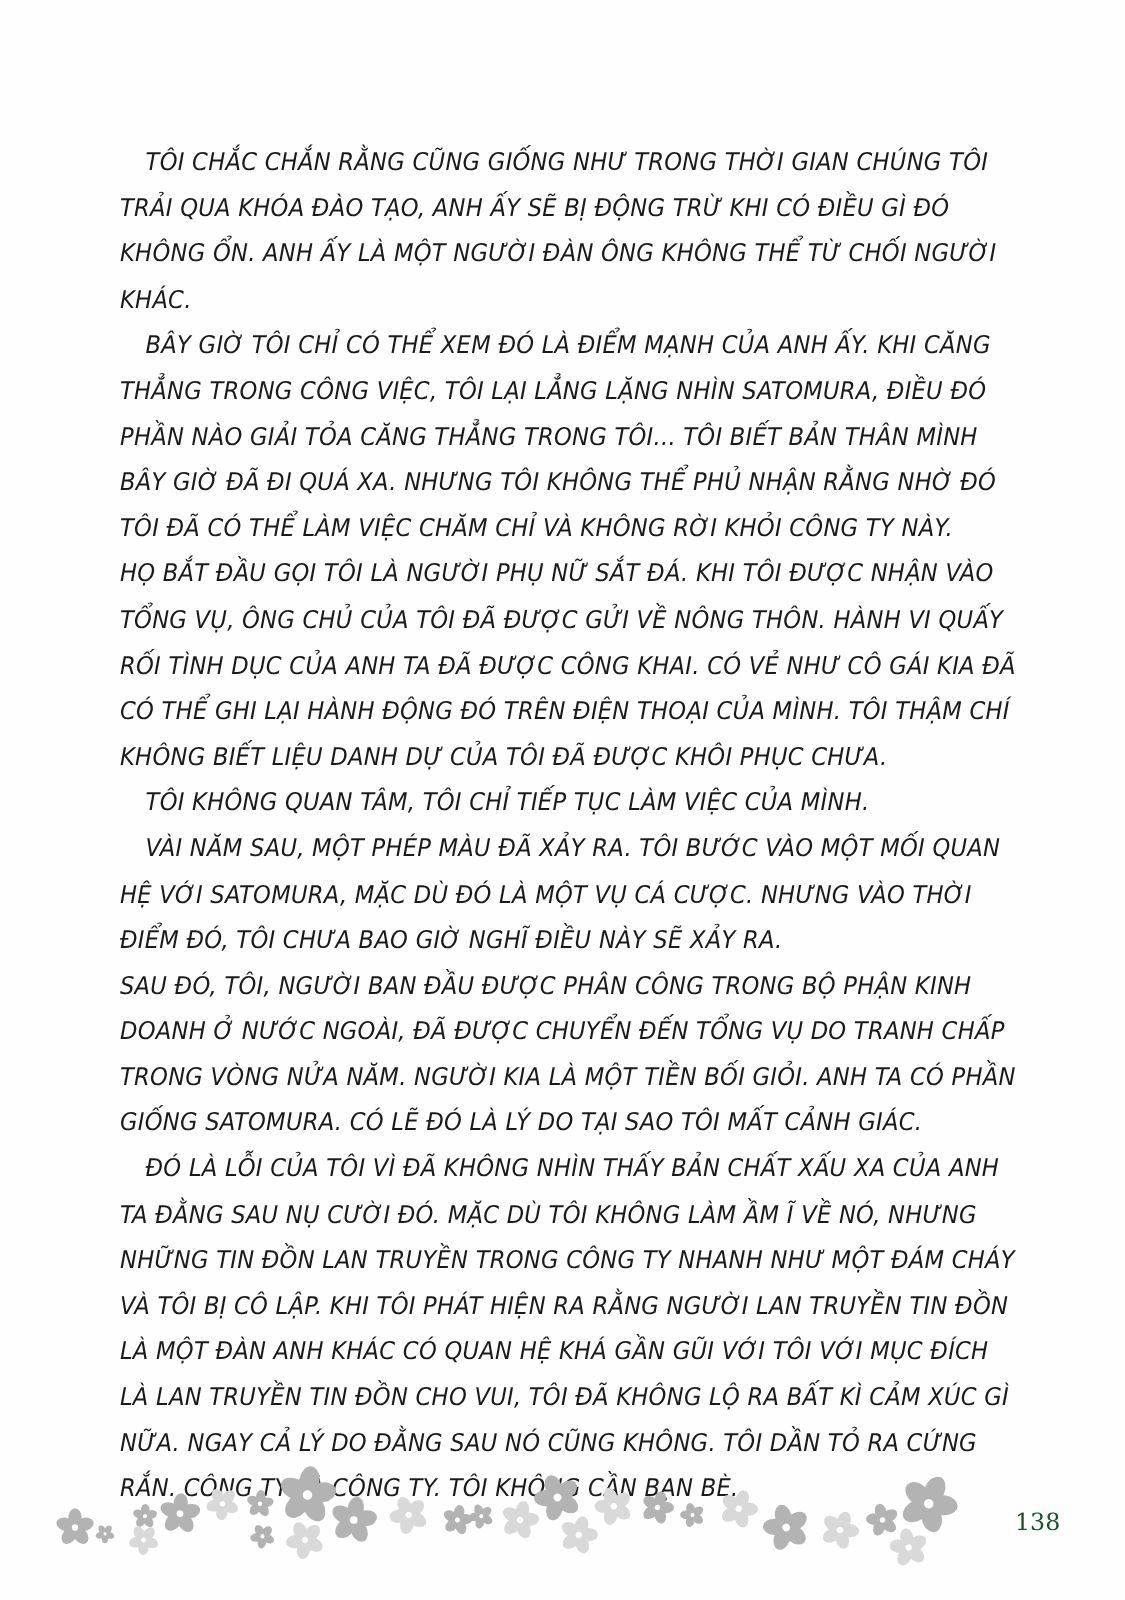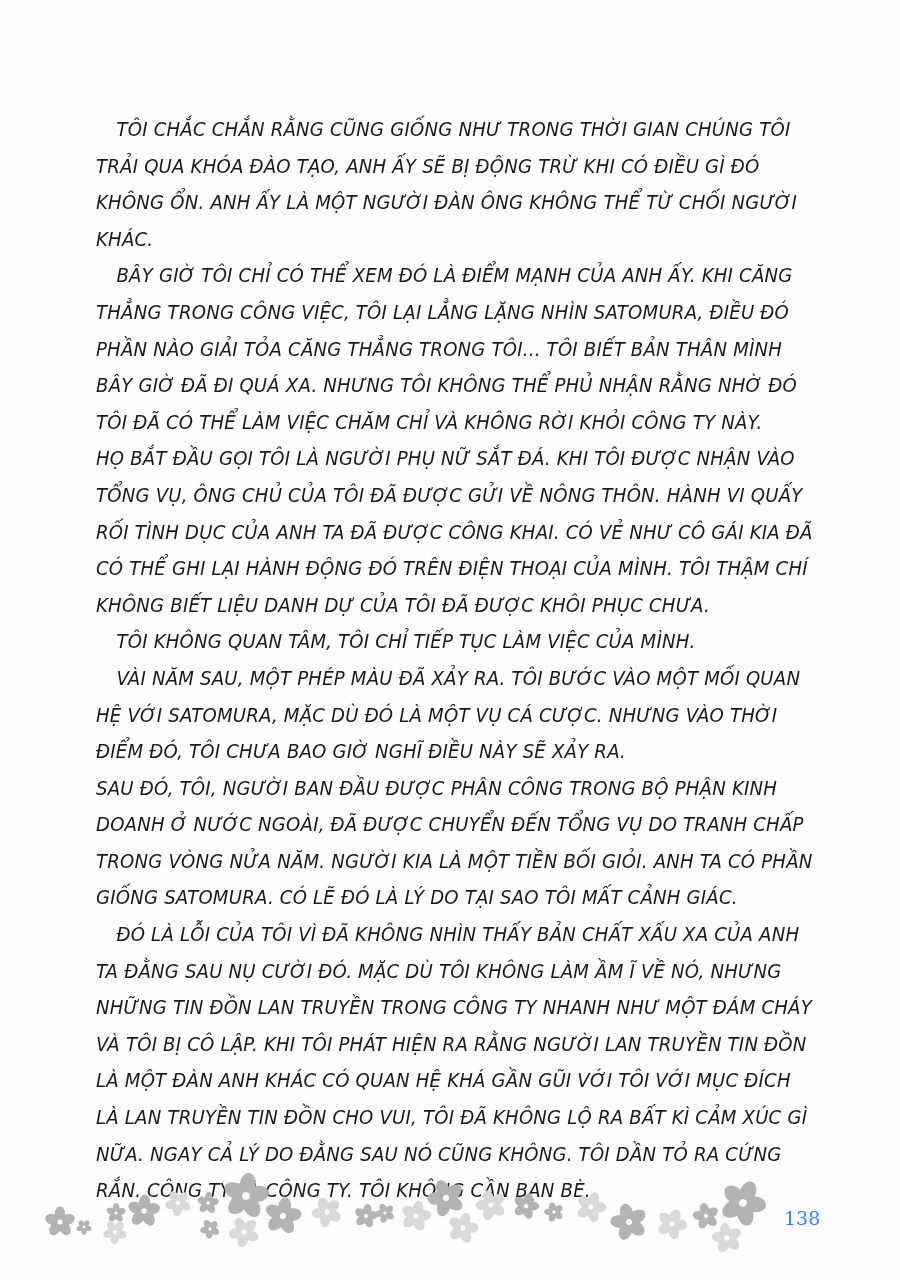--- a/index.html
+++ b/index.html
@@ -17,22 +17,22 @@
       color: #1a1a1a;
       white-space: nowrap;
       letter-spacing: 0.2px;
       transform: scaleX(0.93);
       transform-origin: left center;
       font-style: italic;
     }
     .line.indent { padding-left: 22px; }
     .footer-deco { position: absolute; left: 0; top: 1150px; width: 900px; height: 110px; }
     .page-number {
-      position: absolute; left: 784px; top: 1207px;
-      font-family: "DejaVu Serif", serif; font-size: 19px; color: #3b82f6;
+      position: absolute; left: 812px; top: 1207px;
+      font-family: "DejaVu Serif", serif; font-size: 19px; color: #14532d;
     }
   </style>
 </head>
 <body>
 
 <div class="page">
   <div class="text-block" id="text-block">
       <div class="line indent">TÔI CHẮC CHẮN RẰNG CŨNG GIỐNG NHƯ TRONG THỜI GIAN CHÚNG TÔI</div>
       <div class="line">TRẢI QUA KHÓA ĐÀO TẠO, ANH ẤY SẼ BỊ ĐỘNG TRỪ KHI CÓ ĐIỀU GÌ ĐÓ</div>
       <div class="line">KHÔNG ỔN. ANH ẤY LÀ MỘT NGƯỜI ĐÀN ÔNG KHÔNG THỂ TỪ CHỐI NGƯỜI</div>

